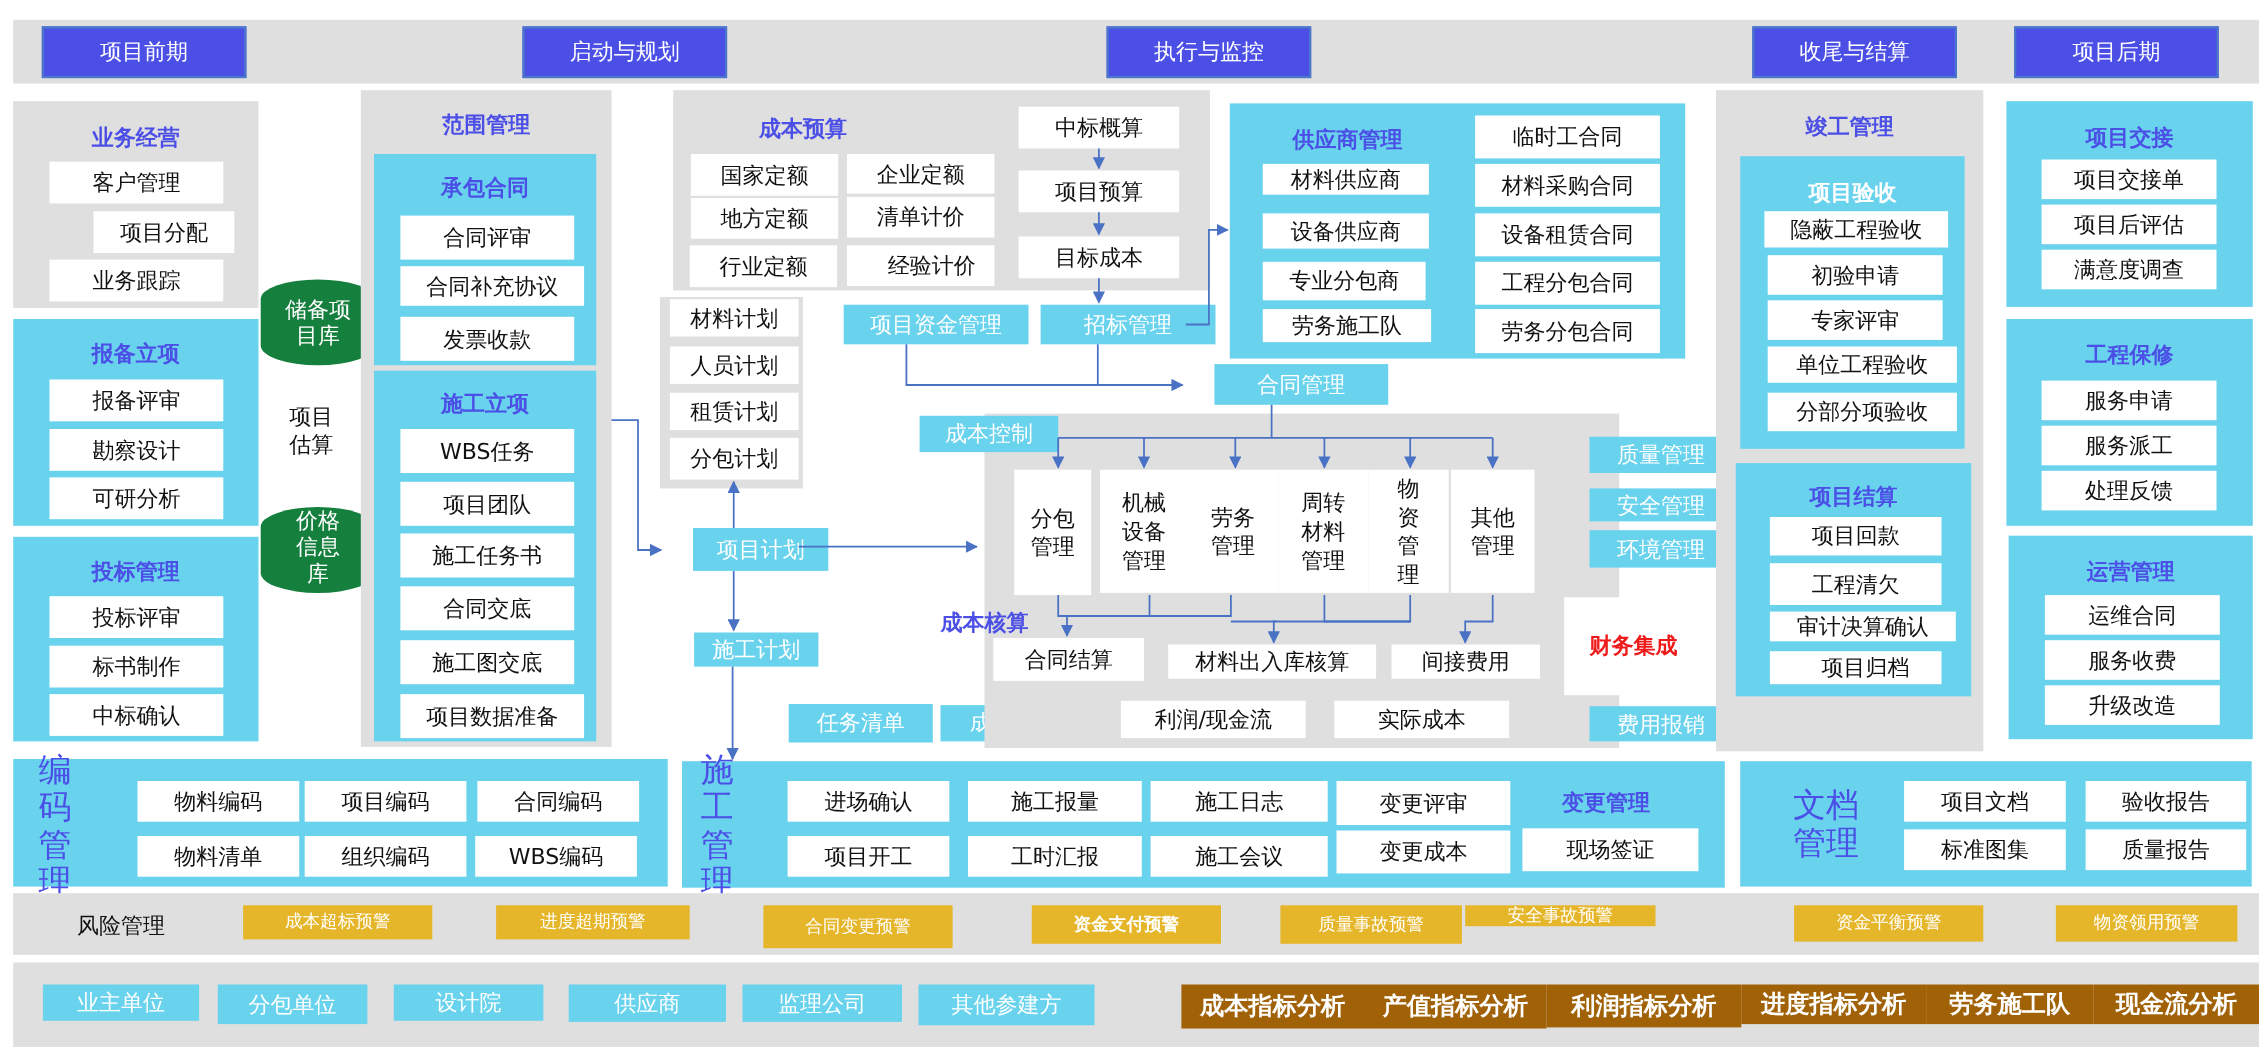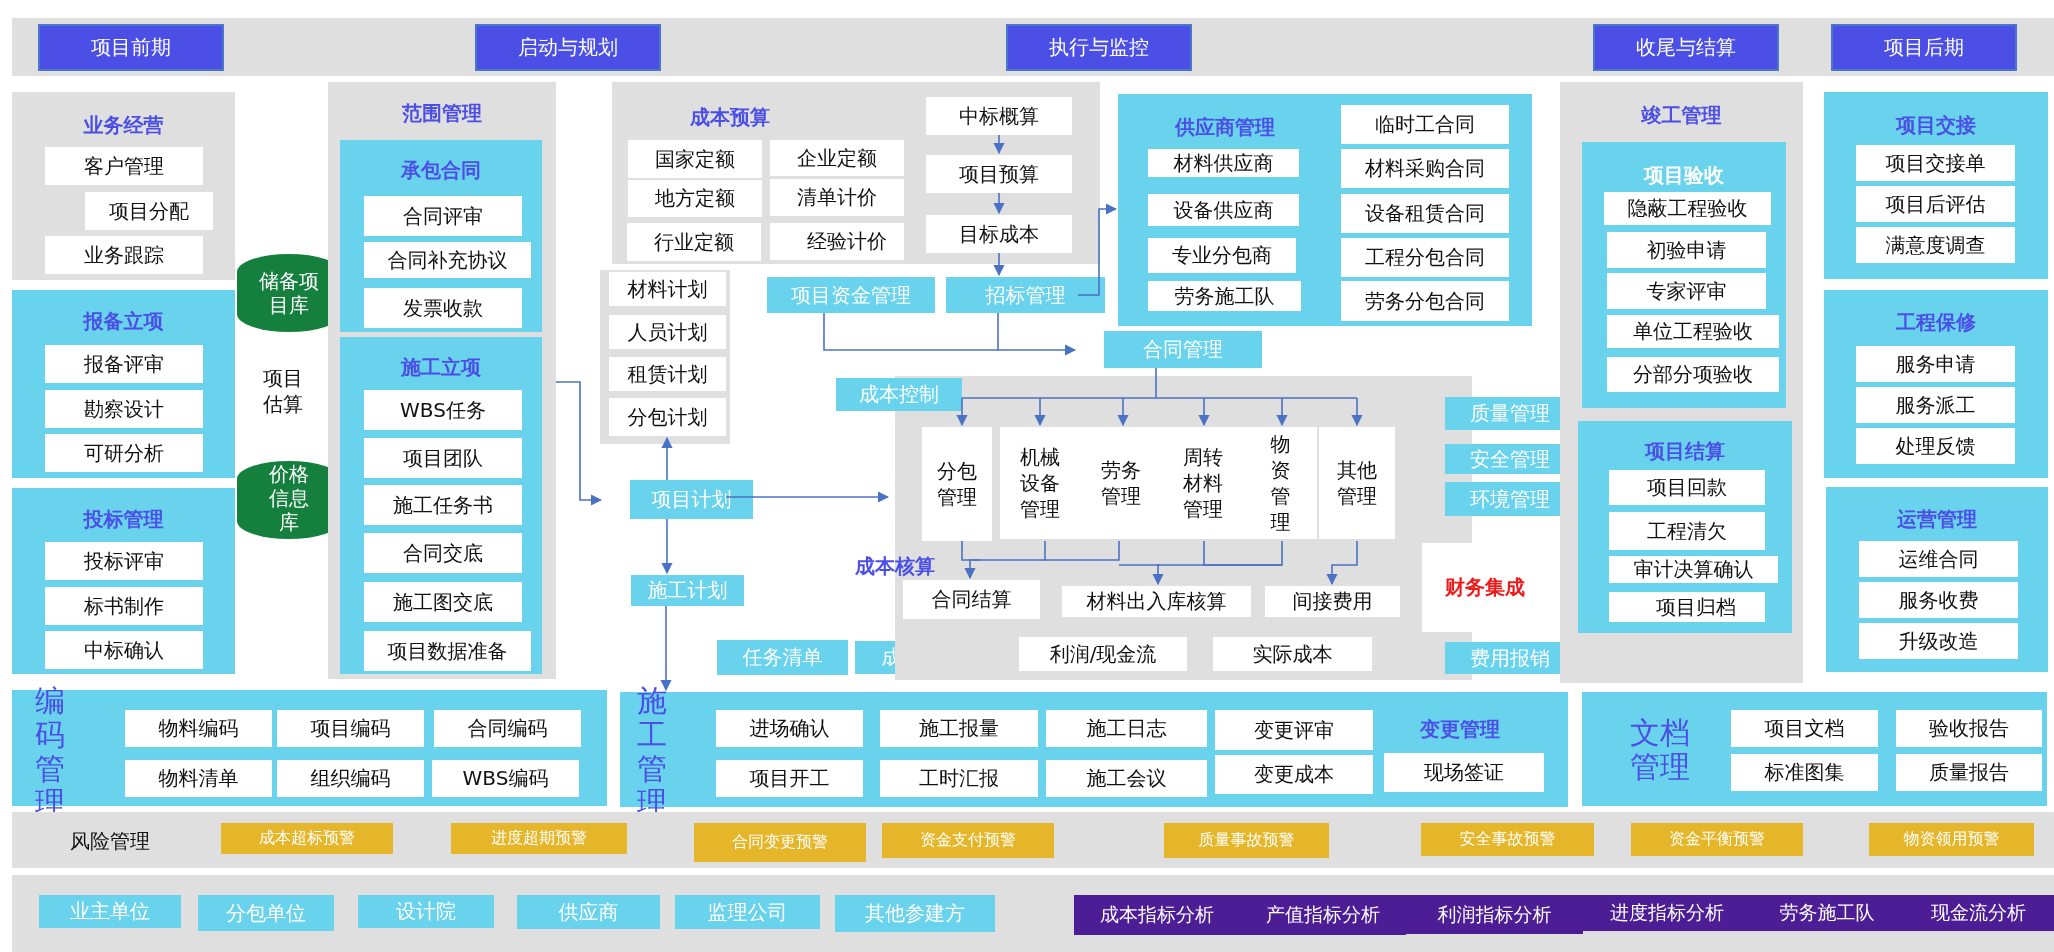--- a/index.html
+++ b/index.html
@@ -8,21 +8,21 @@
   .grey{background:#dfdfdf;}
   .cyan{background:#69d3ee;}
   .white{background:#fff;}
   .phase{background:#4b4fe6;border:2px solid #4a77c9;color:#fff;font-size:20px;display:flex;align-items:center;justify-content:center;}
   .wbox{background:#fff;color:#111;font-size:20px;display:flex;align-items:center;justify-content:center;white-space:nowrap;}
   .cbox{background:#69d3ee;color:#fff;font-size:20px;display:flex;align-items:center;justify-content:center;white-space:nowrap;margin-left:27px;}
   .ttl{color:#4b4fe6;font-weight:bold;font-size:20px;display:flex;align-items:center;justify-content:center;white-space:nowrap;}
   .ttl-w{color:#fff;font-weight:bold;font-size:20px;display:flex;align-items:center;justify-content:center;white-space:nowrap;}
   .big{color:#4b4fe6;font-size:30px;line-height:34px;text-align:center;display:flex;align-items:center;justify-content:center;}
   .yel{background:#e6b62a;color:#fff;font-size:16px;display:flex;align-items:center;justify-content:center;white-space:nowrap;}
-  .grn{background:#4c1d95;color:#fff;font-size:19px;display:flex;align-items:center;justify-content:center;white-space:nowrap;}
+  .grn{background:#a16207;color:#fff;font-size:22px;display:flex;align-items:center;justify-content:center;white-space:nowrap;font-weight:bold;}
   .vert{writing-mode:horizontal-tb;text-align:center;line-height:26px;}
   .cyl{background:#15803d;border-radius:50%/18px;color:#fff;font-size:20px;display:flex;align-items:center;justify-content:center;text-align:center;line-height:24px;}
   svg.lines{position:absolute;left:0;top:0;pointer-events:none;}
   .red{color:#ef1b1b;font-weight:bold;font-size:20px;display:flex;align-items:center;justify-content:center;}
 </style>
 </head>
 <body>
 
 <div class="abs grey" style="left:12px;top:18px;width:2042px;height:58px;"></div>
 <div class="abs phase" style="left:38px;top:24px;width:186px;height:47px;">项目前期</div>
@@ -191,23 +191,23 @@
 <div class="abs wbox" style="left:1731px;top:710px;width:147px;height:37px;">项目文档</div>
 <div class="abs wbox" style="left:1896px;top:710px;width:146px;height:37px;">验收报告</div>
 <div class="abs wbox" style="left:1731px;top:754px;width:147px;height:37px;">标准图集</div>
 <div class="abs wbox" style="left:1896px;top:754px;width:146px;height:37px;">质量报告</div>
 
 <div class="abs grey" style="left:12px;top:812px;width:2042px;height:56px;"></div>
 <div class="abs" style="left:40px;top:826px;width:140px;height:30px;font-size:20px;color:#111;text-align:center;line-height:30px;">风险管理</div>
 <div class="abs yel" style="left:221px;top:823px;width:172px;height:31px;">成本超标预警</div>
 <div class="abs yel" style="left:451px;top:823px;width:176px;height:31px;">进度超期预警</div>
 <div class="abs yel" style="left:694px;top:823px;width:172px;height:39px;">合同变更预警</div>
-<div class="abs yel" style="left:882px;top:823px;width:172px;height:35px;">资金支付预警</div>
+<div class="abs yel" style="left:938px;top:823px;width:172px;height:35px;font-weight:bold;">资金支付预警</div>
 <div class="abs yel" style="left:1164px;top:823px;width:165px;height:35px;">质量事故预警</div>
-<div class="abs yel" style="left:1421px;top:823px;width:173px;height:33px;">安全事故预警</div>
+<div class="abs yel" style="left:1332px;top:823px;width:173px;height:19px;">安全事故预警</div>
 <div class="abs yel" style="left:1631px;top:823px;width:172px;height:33px;">资金平衡预警</div>
 <div class="abs yel" style="left:1869px;top:823px;width:165px;height:33px;">物资领用预警</div>
 
 <div class="abs grey" style="left:12px;top:875px;width:2042px;height:77px;"></div>
 <div class="abs cbox" style="left:12px;top:895px;width:142px;height:33px;">业主单位</div>
 <div class="abs cbox" style="left:171px;top:895px;width:136px;height:36px;">分包单位</div>
 <div class="abs cbox" style="left:331px;top:895px;width:136px;height:33px;">设计院</div>
 <div class="abs cbox" style="left:490px;top:895px;width:143px;height:34px;">供应商</div>
 <div class="abs cbox" style="left:648px;top:895px;width:145px;height:34px;">监理公司</div>
 <div class="abs cbox" style="left:808px;top:895px;width:160px;height:37px;">其他参建方</div>

